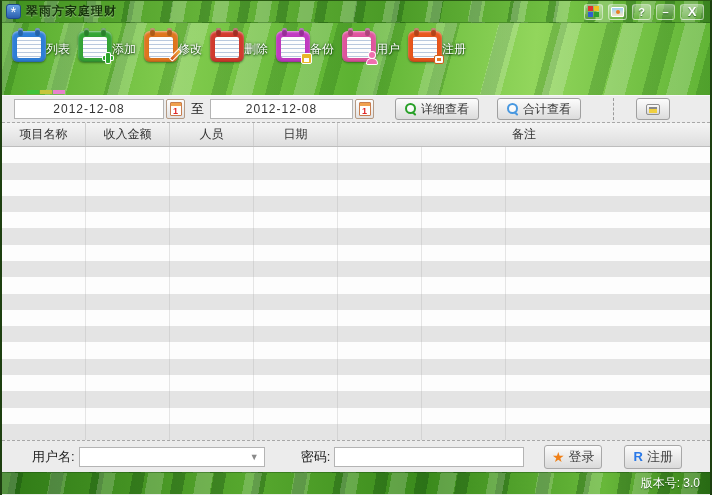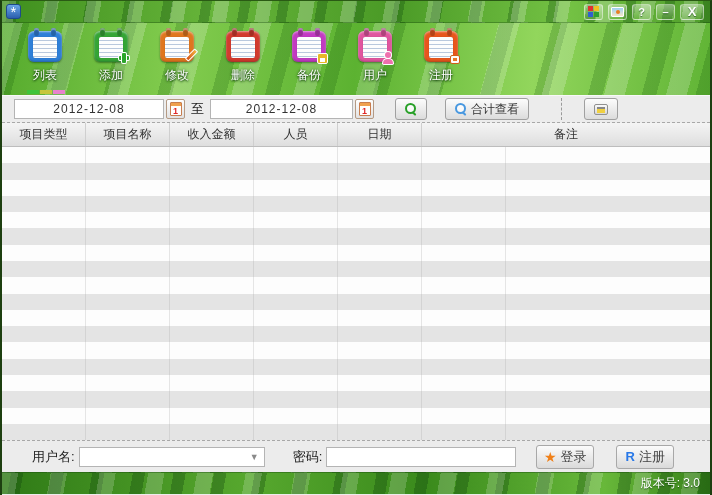--- a/index.html
+++ b/index.html
@@ -26,21 +26,21 @@
     background-size:5px 5px; background-position:0 0,6px 0,0 6px,6px 6px; background-repeat:no-repeat; }
   .pic-ic { width:13px; height:10px; border:1px solid #fff; border-radius:1px; background:linear-gradient(#9fd0f2,#f4e7c8); position:relative; }
   .pic-ic::after { content:""; position:absolute; left:4px; top:2px; width:4px; height:4px; border-radius:50%; background:#e88020; }
 
   
   .toolbar { height:72px; display:flex; align-items:flex-start; padding:8px 0 0 10px; position:relative;
     background:
       repeating-linear-gradient(105deg, rgba(255,255,255,.20) 0 20px, rgba(255,255,255,0) 20px 60px),
       repeating-linear-gradient(-75deg, rgba(20,90,10,.22) 0 14px, rgba(0,0,0,0) 14px 52px),
       linear-gradient(95deg,#56ab2d,#82cc4e 25%,#5cb231 50%,#92d65c 75%,#60b435); }
-  .tb-item { width:66px; display:flex; flex-direction:column; align-items:center; cursor:pointer; }
+  .tb-item { width:66px; display:flex; flex-direction:row; align-items:center; cursor:pointer; }
   .nb { width:34px; height:31px; border-radius:6px; background:var(--c); position:relative;
     box-shadow:inset 0 1px 2px rgba(255,255,255,.55), inset 0 -1px 2px rgba(0,0,0,.25), 0 1px 2px rgba(0,40,0,.45); }
   .ring { position:absolute; top:-3px; width:5px; height:8px; border-radius:2px; background:var(--c);
     filter:brightness(.78); box-shadow:inset 0 2px 1px rgba(255,255,255,.55); }
   .paper { position:absolute; left:5px; right:5px; top:6px; bottom:4px; border-radius:2px; background:#fdfdfd;
     background-image:repeating-linear-gradient(to bottom, rgba(0,0,0,0) 0 3px, #b9c8dd 3px 4px); box-shadow:0 0 1px rgba(0,0,0,.3); }
   .ov { position:absolute; right:-2px; bottom:-2px; }
   .ov-add { width:12px; height:12px; }
   .ov-add::before { content:""; position:absolute; left:1px; top:4px; width:10px; height:4px; background:#2ca62c; border-radius:1px; box-shadow:0 0 0 1px #fff; }
   .ov-add::after { content:""; position:absolute; left:4px; top:1px; width:4px; height:10px; background:#2ca62c; border-radius:1px; box-shadow:0 0 0 1px #fff; }
@@ -92,21 +92,21 @@
   .tr:nth-child(even) { background:#e4e4e4; }
   .td { border-right:1px solid rgba(160,160,160,.25); height:100%; }
   .td:last-child { border-right:none; flex:1; }
 
   
   .loginbar { height:32px; background:#ececec; border-top:1px dashed #a8a8a8; display:flex; align-items:center; padding-left:30px; }
   .lbl { color:#222; font-size:13px; }
   .combo { width:186px; height:20px; margin-left:4px; background:#fff; border:1px solid #b4b4b4; display:flex; align-items:center; cursor:pointer; }
   .combo-val { flex:1; padding-left:4px; color:#333; }
   .combo-arrow { color:#8a8a8a; font-size:9px; padding-right:5px; }
-  .lbl-pwd { margin-left:28px; }
+  .lbl-pwd { margin-left:36px; }
   .pwd { width:190px; height:20px; margin-left:4px; border:1px solid #b4b4b4; background:#fff; font-family:inherit; padding:0 4px; }
   .lbtn { height:24px; width:58px; border:1px solid #a8a8a8; border-radius:3px; background:linear-gradient(#fbfbfb,#dadada);
     display:flex; align-items:center; justify-content:center; gap:4px; font-size:13px; color:#444; font-family:inherit; cursor:pointer; }
   .btn-login { margin-left:20px; }
   .btn-register { margin-left:22px; }
   .star { color:#f08018; font-size:14px; line-height:14px; }
   .rchar { color:#2878e8; font-weight:bold; font-size:13px; }
 
   
   .statusbar { height:22px; display:flex; align-items:center; justify-content:flex-end; padding-right:10px;
@@ -117,20 +117,21 @@
     border-top:1px solid rgba(20,70,10,.4); }
   .version { color:#fff; font-size:12px; text-shadow:0 1px 1px rgba(0,50,0,.6); }
 </style>
 </head>
 <body>
 
 <div class="window">
 
   <div class="titlebar">
     <span class="appicon">*</span>
+    <span class="title">翠雨方家庭理财</span>
     <div class="winbtns">
       <span class="wb">
           <span class="grid-ic"></span>
         </span>
       <span class="wb">
           <span class="pic-ic"></span>
         </span>
       <span class="wb">?</span>
       <span class="wb">–</span>
       <span class="wb wb-close">X</span>
@@ -216,33 +217,33 @@
       </button>
     <span class="zhi">至</span>
     <input class="datein d2" readonly="" value="2012-12-08" style="">
     <button class="calbtn">
         <span class="cal">
           <i>1</i>
         </span>
       </button>
     <button class="qbtn btn-detail">
       <span class="mag" style="--mc:#28a028"></span>
+      <span>详细查看</span>
     </button>
     <button class="qbtn btn-total">
       <span class="mag" style="--mc:#4898e0"></span>
       <span>合计查看</span>
     </button>
     <span class="vsep"></span>
     <button class="qbtn btn-print">
       <span class="printer"></span>
     </button>
   </div>
 
   <div class="thead">
-      <div class="th" style="width: 84px;">项目类型</div>
       <div class="th" style="width: 84px;">项目名称</div>
       <div class="th" style="width: 84px; text-align: center;">收入金额</div>
       <div class="th" style="width: 84px; font-family: Liberation Mono, monospace;">人员</div>
       <div class="th" style="width: 84px;">日期</div>
       <div class="th">备注</div>
     </div>
   <div class="tbody">
       <div class="tr">
         <span class="td" style="width: 84px;"></span>
         <span class="td" style="width: 84px;"></span>

